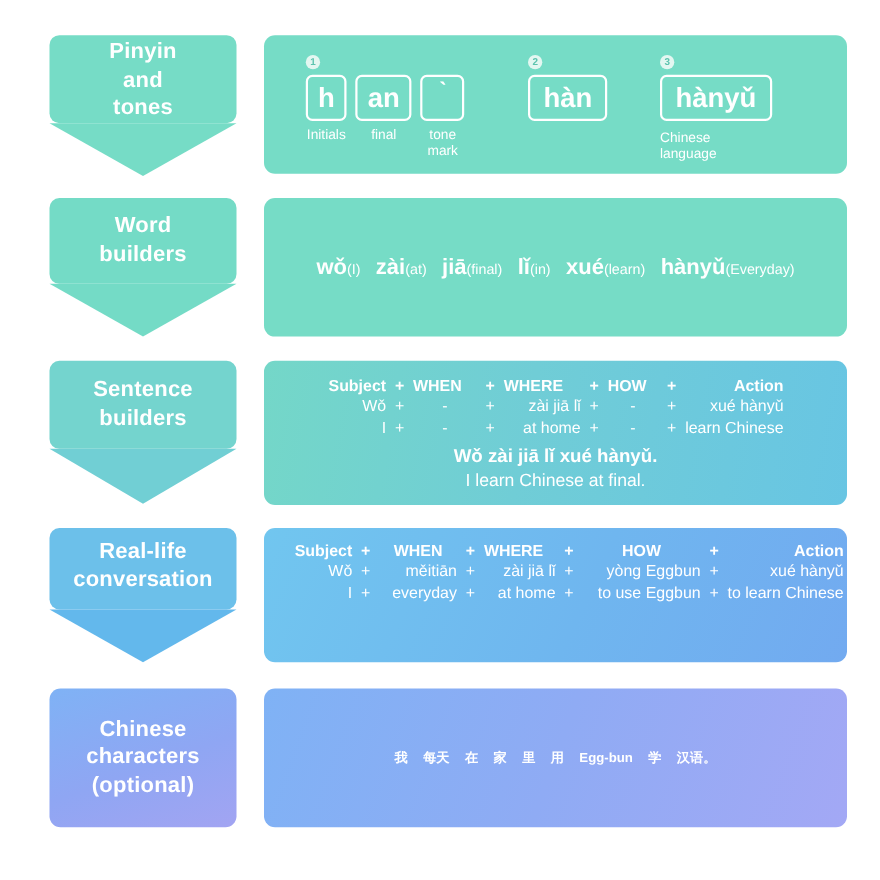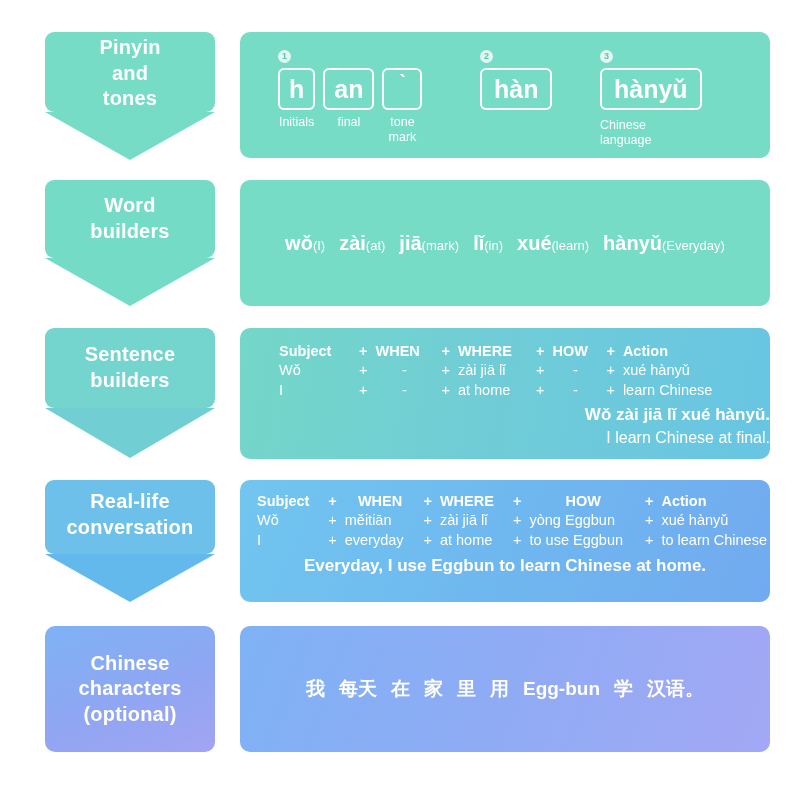--- a/index.html
+++ b/index.html
@@ -216,40 +216,41 @@
     font-size: 14.5px;
     color: #ffffff;
     border-collapse: collapse;
     font-weight: normal;
     line-height: 1.34;
   }
   .struct td {
     padding: 0 3px;
     white-space: nowrap;
     vertical-align: top;
+    text-align: right;
   }
   .struct .plus { text-align: center; padding: 0 5px; }
   .struct .hdr td { font-weight: bold; }
 
   .s3 { left: 36px; top: 14px; }
   .s3 td.c0 { width: 78px; }
   .s3 td.c1 { width: 64px; text-align: center; }
   .s3 td.c2 { width: 76px; }
   .s3 td.c3 { width: 52px; text-align: center; }
   .s3 td.c4 { }
   .s3 .hdr td.c1,
   .s3 .hdr td.c2,
   .s3 .hdr td.c3 { text-align: left; }
 
   .summary3 {
     position: absolute;
     left: 0;
     top: 76px;
     width: 530px;
-    text-align: right;
+    text-align: center;
     color: #ffffff;
     line-height: 1.34;
   }
   .summary3 .pinyin { font-size: 17px; font-weight: bold; }
   .summary3 .english { font-size: 16px; font-weight: normal; }
 
   .s4 { left: 14px; top: 12px; }
   .s4 td.c0 { width: 76px; }
   .s4 td.c1 { width: 84px; }
   .s4 td.c2 { width: 78px; }
@@ -282,21 +283,21 @@
     color: #ffffff;
   }
   .cn-pinyin {
     font-size: 19px;
     font-weight: bold;
     letter-spacing: .2px;
     margin-bottom: 4px;
     white-space: nowrap;
   }
   .cn-hanzi {
-    font-size: 19px;
+    font-size: 12px;
     font-weight: bold;
     white-space: nowrap;
     text-align: right;
   }
   .cn-hanzi span { display: inline-block; }
   .hz-sp { width: 14px; }
 </style>
 </head>
 <body>
 
@@ -359,21 +360,21 @@
     <div class="arrow a2">
       <div class="arrow-head"></div>
       <div class="arrow-tip"></div>
       <div class="arrow-label">Word<br>builders</div>
     </div>
 
     <div class="panel p2">
       <div class="word-line">
         <span class="word-item"><span>wǒ</span><span class="gloss">(I)</span></span>
         <span class="word-item"><span>zài</span><span class="gloss">(at)</span></span>
-        <span class="word-item"><span>jiā</span><span class="gloss">(mark)</span></span>
+        <span class="word-item"><span>jiā</span><span class="gloss">(final)</span></span>
         <span class="word-item"><span>lǐ</span><span class="gloss">(in)</span></span>
         <span class="word-item"><span>xué</span><span class="gloss">(learn)</span></span>
         <span class="word-item"><span>hànyǔ</span><span class="gloss">(Everyday)</span></span>
       </div>
     </div>
   </div>
 
   <div class="row row-3">
 
     <div class="arrow a3">
@@ -468,21 +469,20 @@
           <td class="plus">+</td>
           <td class="c2">at home</td>
           <td class="plus">+</td>
           <td class="c3">to use Eggbun</td>
           <td class="plus">+</td>
           <td class="c4">to learn Chinese</td>
         </tr>
       </tbody>
         </table>
 
-      <div class="summary4">Everyday, I use Eggbun to learn Chinese at home.</div>
     </div>
   </div>
 
   <div class="row row-5">
 
     <div class="arrow a5">
       <div class="arrow-head"></div>
       <div class="arrow-label">Chinese<br>characters<br>(optional)</div>
     </div>
 

